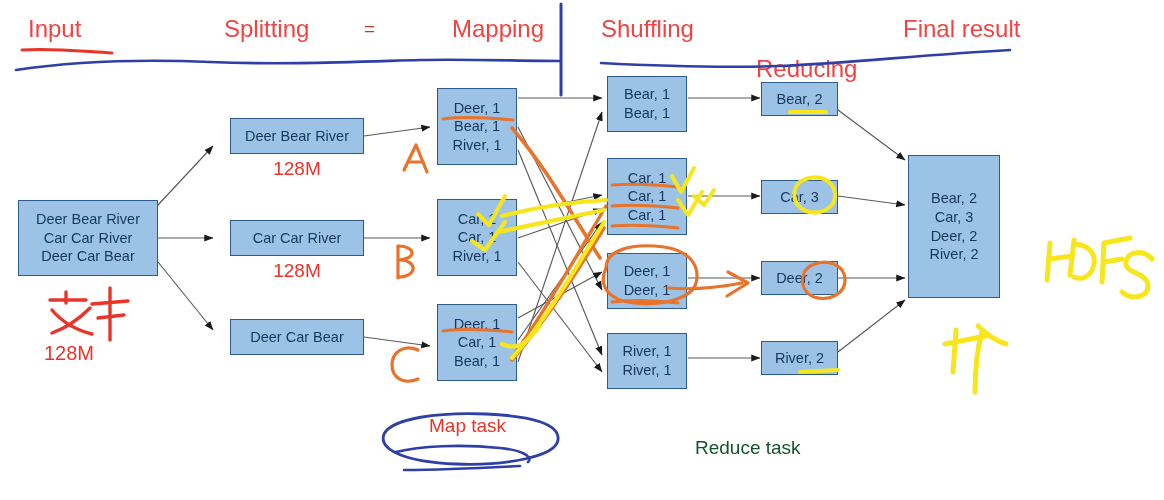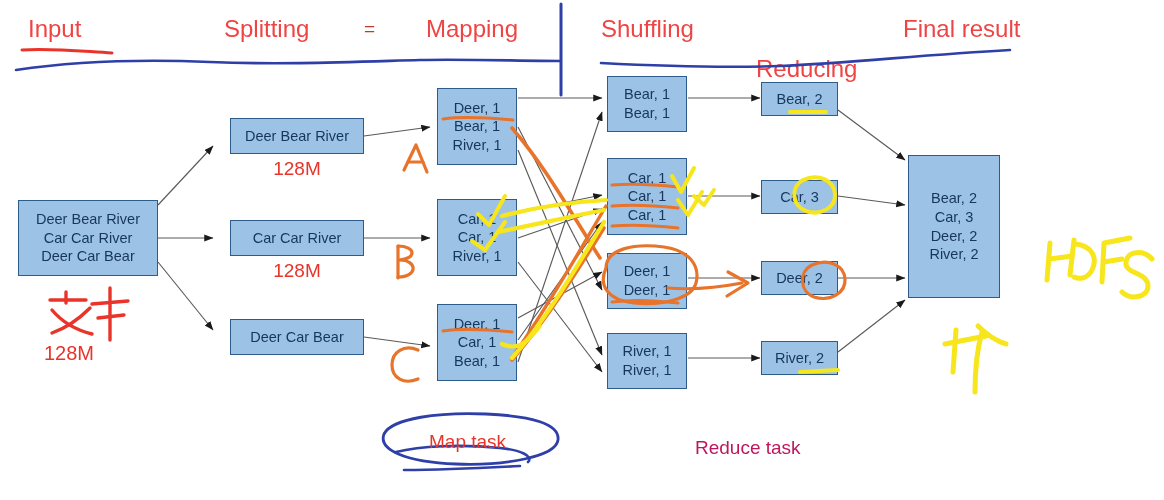--- a/index.html
+++ b/index.html
@@ -59,21 +59,21 @@
   }
   .red-note {
     position: absolute;
     color: #E8342A;
     font-size: 20px;
     font-family: "Liberation Sans", sans-serif;
     white-space: nowrap;
   }
   .task-label {
     position: absolute;
-    color: #be185d;
+    color: #14532d;
     font-size: 19px;
     font-family: "Liberation Sans", sans-serif;
     white-space: nowrap;
   }
   .map-task-label {
     position: absolute;
     color: #E8342A;
     font-size: 19px;
     font-family: "Liberation Sans", sans-serif;
     white-space: nowrap;
@@ -95,21 +95,21 @@
   .flow-head { fill: #1a1a1a; }
 </style>
 </head>
 <body>
 
 <div id="canvas">
 
   <div class="stage-label" style="left:28px;  top:17px;">Input</div>
   <div class="stage-label" style="left:224px; top:17px;">Splitting</div>
   <div class="eq-sign" style="left:364px; top:18px;">=</div>
-  <div class="stage-label" style="left:426px; top:17px;">Mapping</div>
+  <div class="stage-label" style="left:452px; top:17px;">Mapping</div>
   <div class="stage-label" style="left:601px; top:17px;">Shuffling</div>
   <div class="stage-label" style="left:756px; top:17px;margin-top:40px;">Reducing</div>
   <div class="stage-label" style="left:903px; top:17px;">Final result</div>
 
   <svg class="layer">
     <defs>
       <marker id="ah" markerWidth="9" markerHeight="9" refX="7.6" refY="3.1" orient="auto">
         <path d="M0,0 L8,3.1 L0,6.2 z" class="flow-head"></path>
       </marker>
     </defs>
@@ -309,17 +309,17 @@
     </g>
 
     <path class="ink-blue" stroke-width="2.8" d="M384,434 C392,418 440,412 486,414 C532,416 560,424 558,440 C556,456 508,466 456,464 C406,462 378,450 384,434 Z"></path>
     <path class="ink-blue" stroke-width="2.6" d="M396,452 C420,446 460,444 500,448 C520,450 534,456 528,462"></path>
     <path class="ink-blue" stroke-width="2.6" d="M404,470 C440,470 484,468 520,466"></path>
   </svg>
 
   <div class="red-note" style="left:44px; top:342px;">128M</div>
 
 
-  <div class="map-task-label" style="left:429px; top:431px;">Map task</div>
+  <div class="map-task-label" style="left:429px; top:415px;">Map task</div>
 
   <div class="task-label" style="left:695px; top:437px;">Reduce task</div>
 
 </div>
 
 </body></html>

